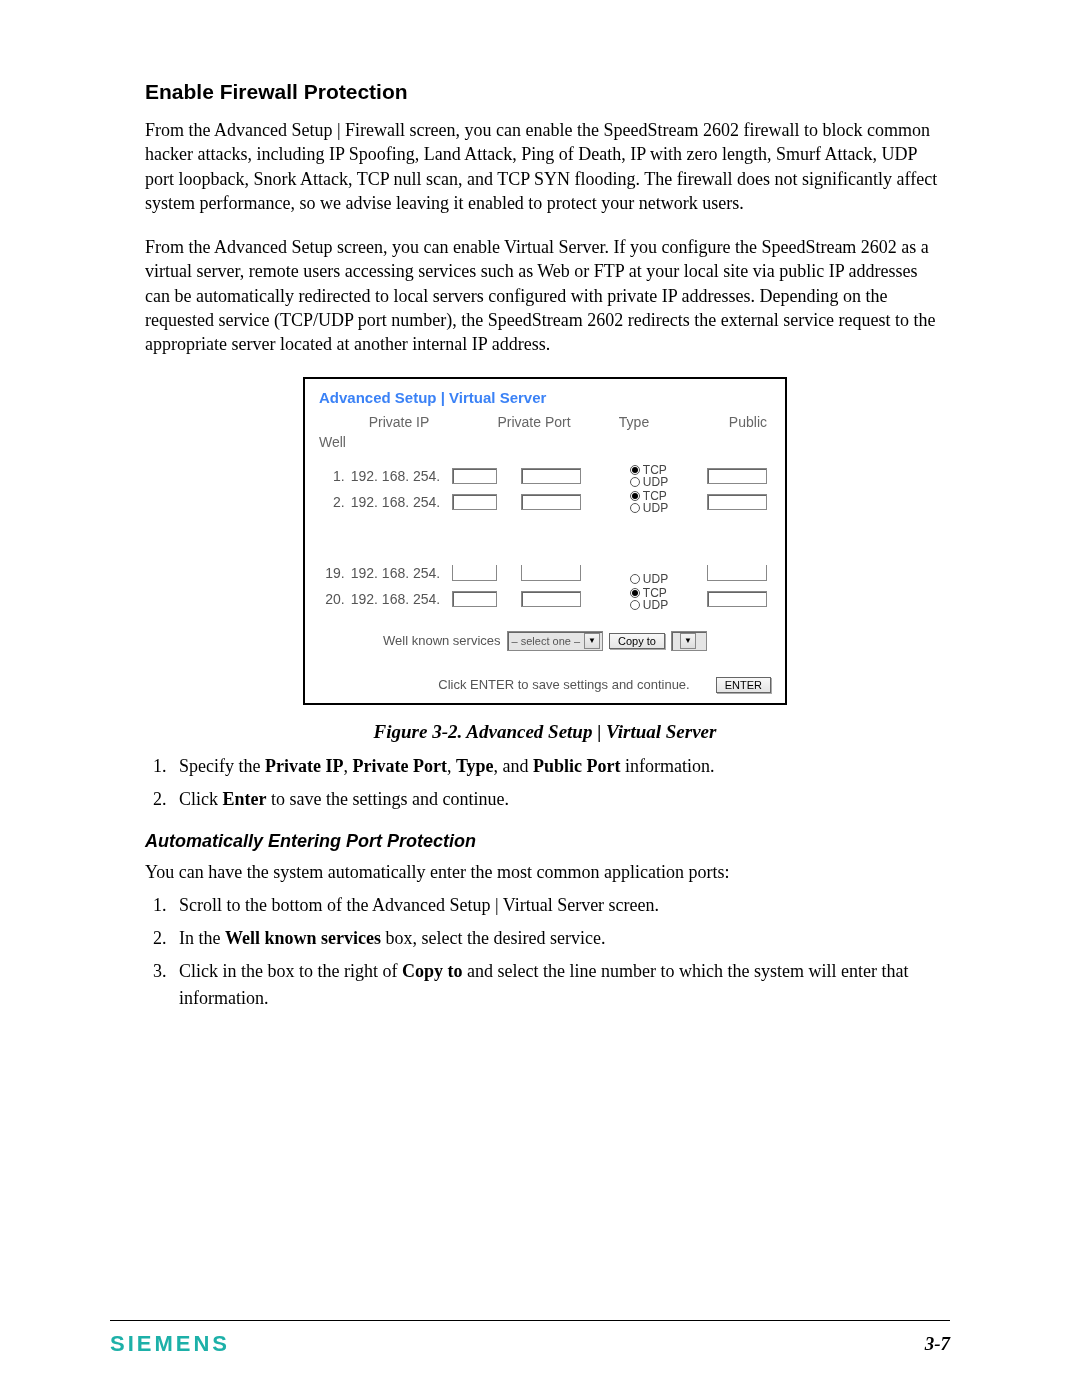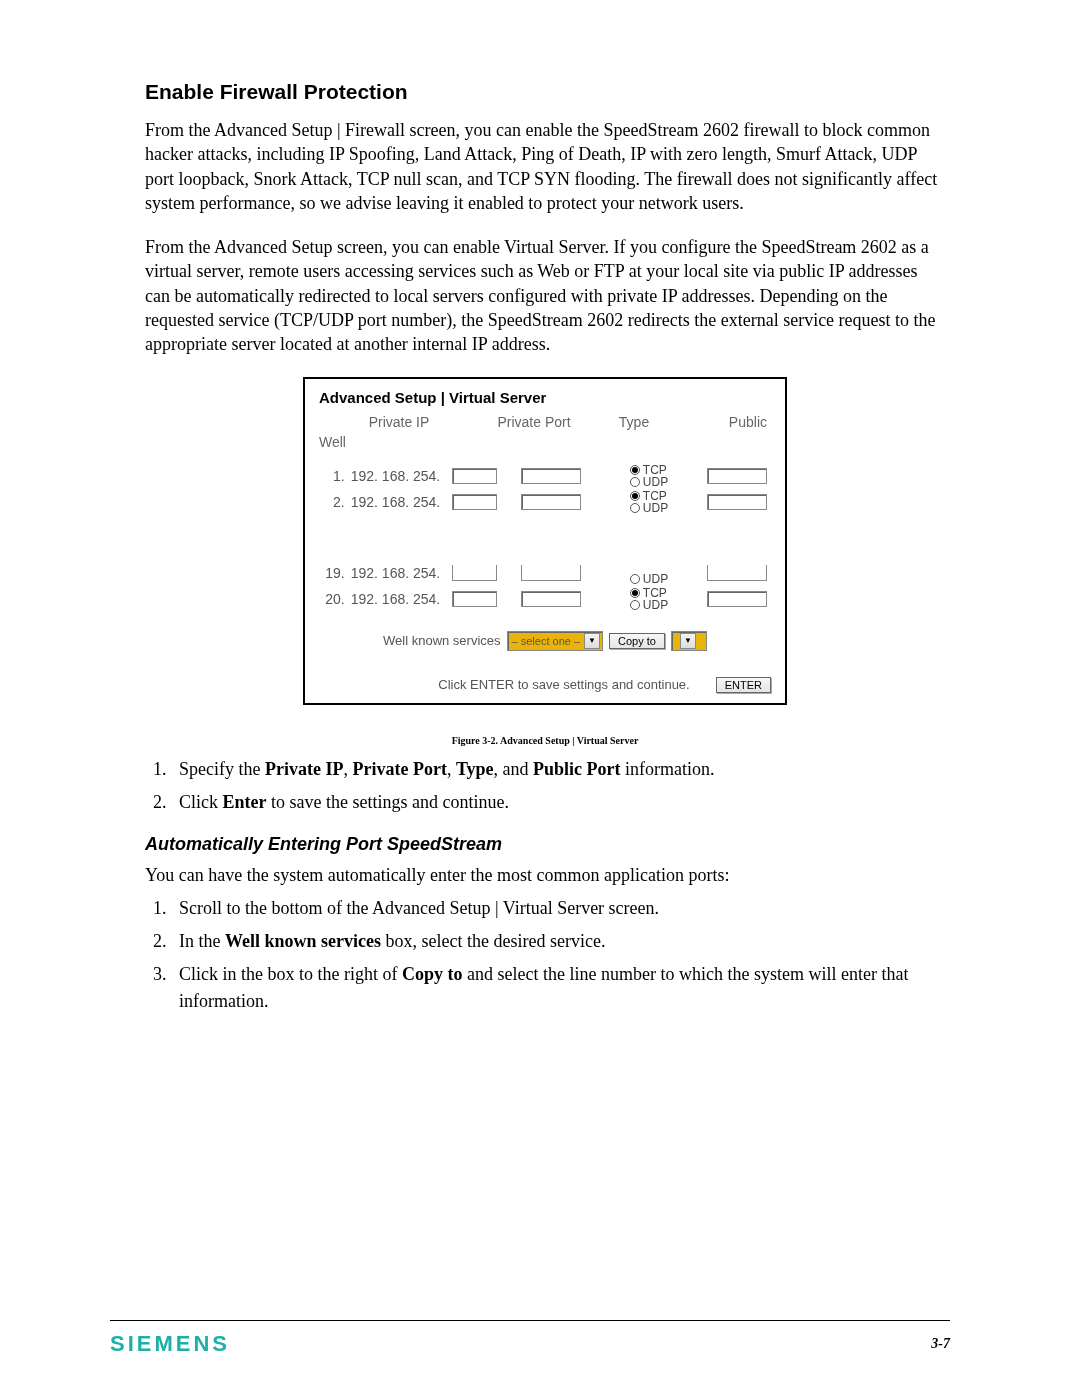--- a/index.html
+++ b/index.html
@@ -54,21 +54,21 @@
   .figure {
     width: 480px;
     border: 2px solid #000;
     background: #fff;
     font-family: Arial, Helvetica, sans-serif;
   }
   .figure-inner {
     padding: 10px 14px 10px 14px;
   }
   .vs-title {
-    color: #000000;
+    color: #3b82f6;
     font-weight: bold;
     font-size: 15px;
     margin-bottom: 8px;
   }
   .vs-headers {
     font-size: 14px;
     color: #666;
     display: flex;
     flex-wrap: wrap;
     margin-bottom: 4px;
@@ -120,42 +120,43 @@
     height: 44px;
     border-bottom: 1px dashed transparent;
   }
   .wks-row {
     display:flex; align-items:center; justify-content:center;
     font-size: 13px; color:#555; margin-top: 20px; gap:6px;
   }
   .select {
     border:1px solid #888; box-shadow: inset 1px 1px 0 #666;
     height:18px; font-size:11px; display:flex; align-items:center;
-    padding: 0 2px 0 4px; background:#eab308; color:#555;
+    padding: 0 2px 0 4px; background:#e5e5e5; color:#555;
   }
   .select .arrow {
     width:14px; height:14px; border:1px solid #888; margin-left:4px;
     background: linear-gradient(#f4f4f4,#ddd);
     display:flex; align-items:center; justify-content:center;
     font-size:8px; color:#000;
   }
   .btn {
     border:1px solid #666; background: linear-gradient(#f8f8f8,#e4e4e4);
     font-size: 11px; padding: 1px 8px; color:#000;
     box-shadow: 1px 1px 0 #aaa;
   }
   .enter-row {
     display:flex; align-items:center; justify-content:flex-end;
     font-size: 13px; color:#555; margin-top: 26px; gap:26px;
   }
   .caption {
     font-family: "Times New Roman", serif;
     font-weight: bold;
-    font-size: 10px;
-    margin-top: 30px;
+    font-size: 19px;
+    margin-top: 16px;
+    font-style: italic;
   }
   .footer {
     position: absolute;
     left: 110px; right: 130px; bottom: 40px;
   }
   .footer-line {
     border-top: 1px solid #000;
     margin-bottom: 10px;
   }
   .footer-row {
@@ -165,21 +166,21 @@
     font-family: Arial, Helvetica, sans-serif;
     font-weight: 900;
     letter-spacing: 3px;
     color: #1db0a8;
     font-size: 22px;
   }
   .pagenum {
     font-family: "Times New Roman", serif;
     font-style: italic;
     font-weight: bold;
-    font-size: 14px;
+    font-size: 19px;
   }
 </style>
 </head>
 <body>
 
 <div class="page">
 
   <h2>Enable Firewall Protection</h2>
   <p>From the Advanced Setup | Firewall screen, you can enable the SpeedStream 2602 firewall to block common hacker attacks, including IP Spoofing, Land Attack, Ping of Death, IP with zero length, Smurf Attack, UDP port loopback, Snork Attack, TCP null scan, and TCP SYN flooding. The firewall does not significantly affect system performance, so we advise leaving it enabled to protect your network users.</p>
 
@@ -312,21 +313,21 @@
 
   <ol class="steps">
     <li>
       <span>Specify the </span><b>Private IP</b><span>, </span><b>Private Port</b><span>, </span><b>Type</b><span>, and </span><b>Public Port</b><span> information.</span>
     </li>
     <li>
       <span>Click </span><b>Enter</b><span> to save the settings and continue.</span>
     </li>
   </ol>
 
-  <h3 class="sub">Automatically Entering Port SpeedStream</h3>
+  <h3 class="sub">Automatically Entering Port Protection</h3>
   <p style="margin-bottom:8px;">You can have the system automatically enter the most common application ports:</p>
 
   <ol class="steps">
     <li>Scroll to the bottom of the Advanced Setup | Virtual Server screen.</li>
     <li>
       <span>In the </span><b>Well known services</b><span> box, select the desired service.</span>
     </li>
     <li>
       <span>Click in the box to the right of </span><b>Copy to</b><span> and select the line number to which the system will enter that information.</span>
     </li>

